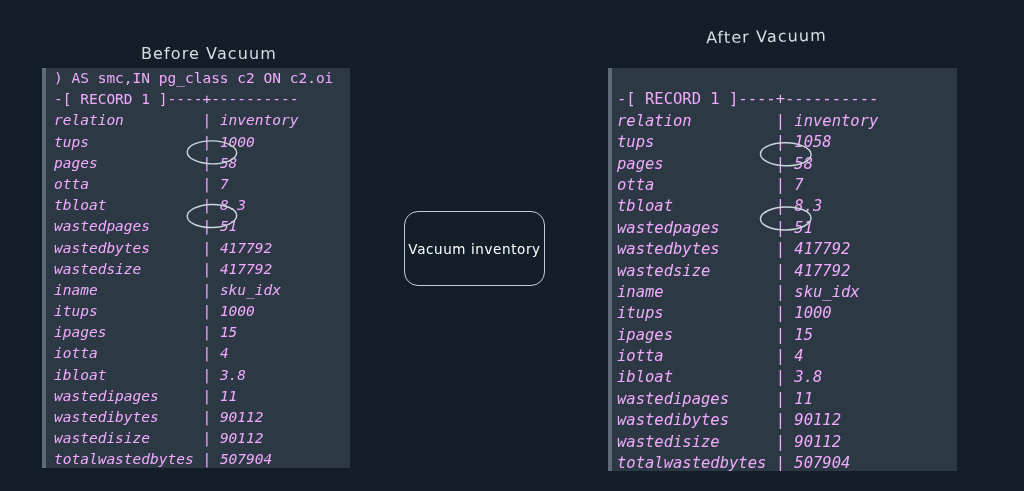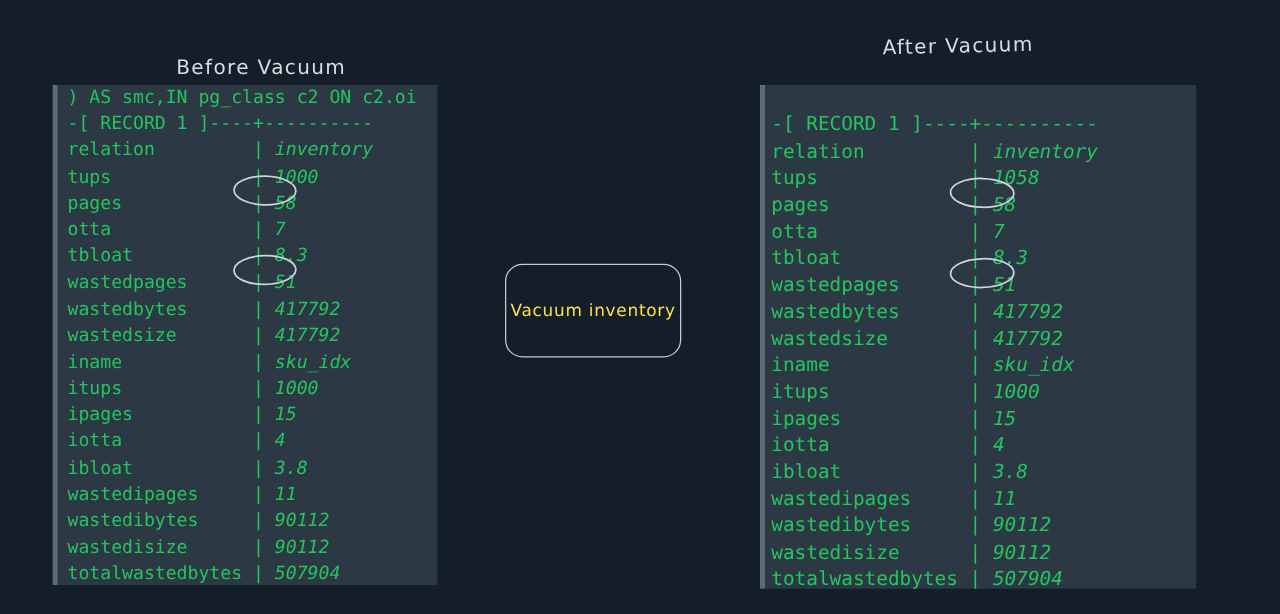--- a/index.html
+++ b/index.html
@@ -79,37 +79,37 @@
 
   .term {
     position: absolute;
     left: 0;
     top: 0;
     padding-left: 12px;
     padding-top: 0px;
     font-family: "DejaVu Sans Mono", monospace;
     font-size: 14.5px;
     line-height: 21.2px;
-    color: #22c55e;
+    color: #f0abfc;
     white-space: pre;
   }
 
   .panel-after .term {
     font-size: 15.5px;
     line-height: 21.4px;
     padding-left: 9px;
   }
 
   .row { display: block; height: 21.2px; }
   .panel-after .row { height: 21.4px; }
 
   
   .row-clipped { position: relative; }
 
-  .label { display: inline-block; }
+  .label { display: inline-block; font-style: italic; }
   .sep   { display: inline-block; }
   .value { display: inline-block; font-style: italic; }
 
   
   .annot {
     position: absolute;
     pointer-events: none;
   }
   .annot svg { display: block; overflow: visible; }
   .annot ellipse {
@@ -129,21 +129,21 @@
     border: 1.4px solid #c3ccd5;
     border-radius: 14px;
     display: flex;
     align-items: center;
     justify-content: center;
   }
 
   .center-box-label {
     font-family: "DejaVu Sans", sans-serif;
     font-size: 13.5px;
-    color: #fde047;
+    color: #ffffff;
     letter-spacing: 0.6px;
     white-space: nowrap;
   }
 </style>
 </head>
 <body>
 
 <div class="stage">
 
   <div class="hand caption-before">Before Vacuum</div>

